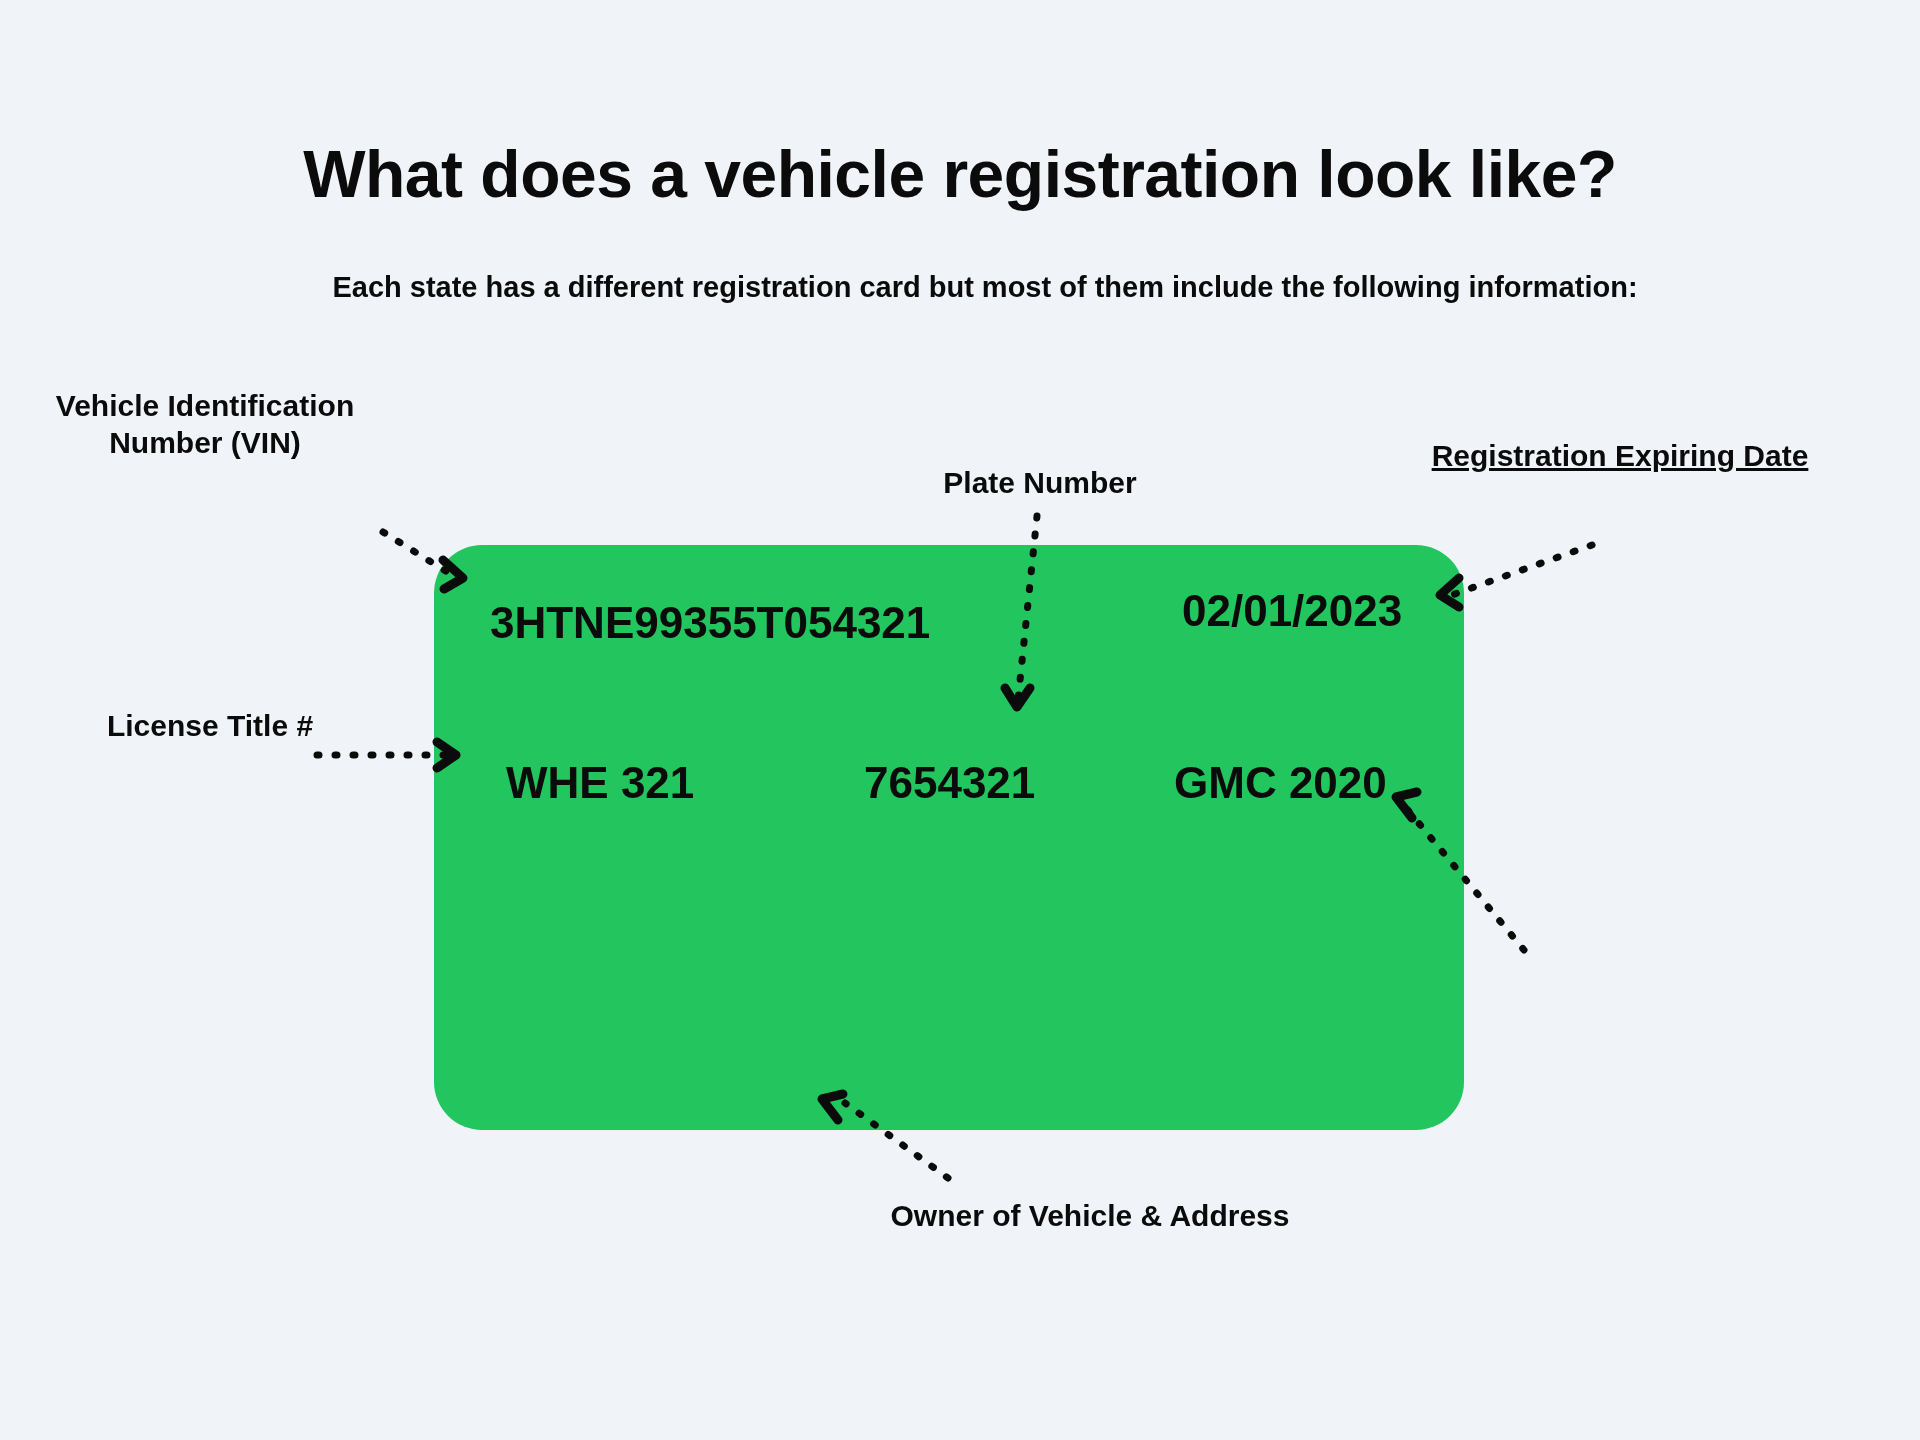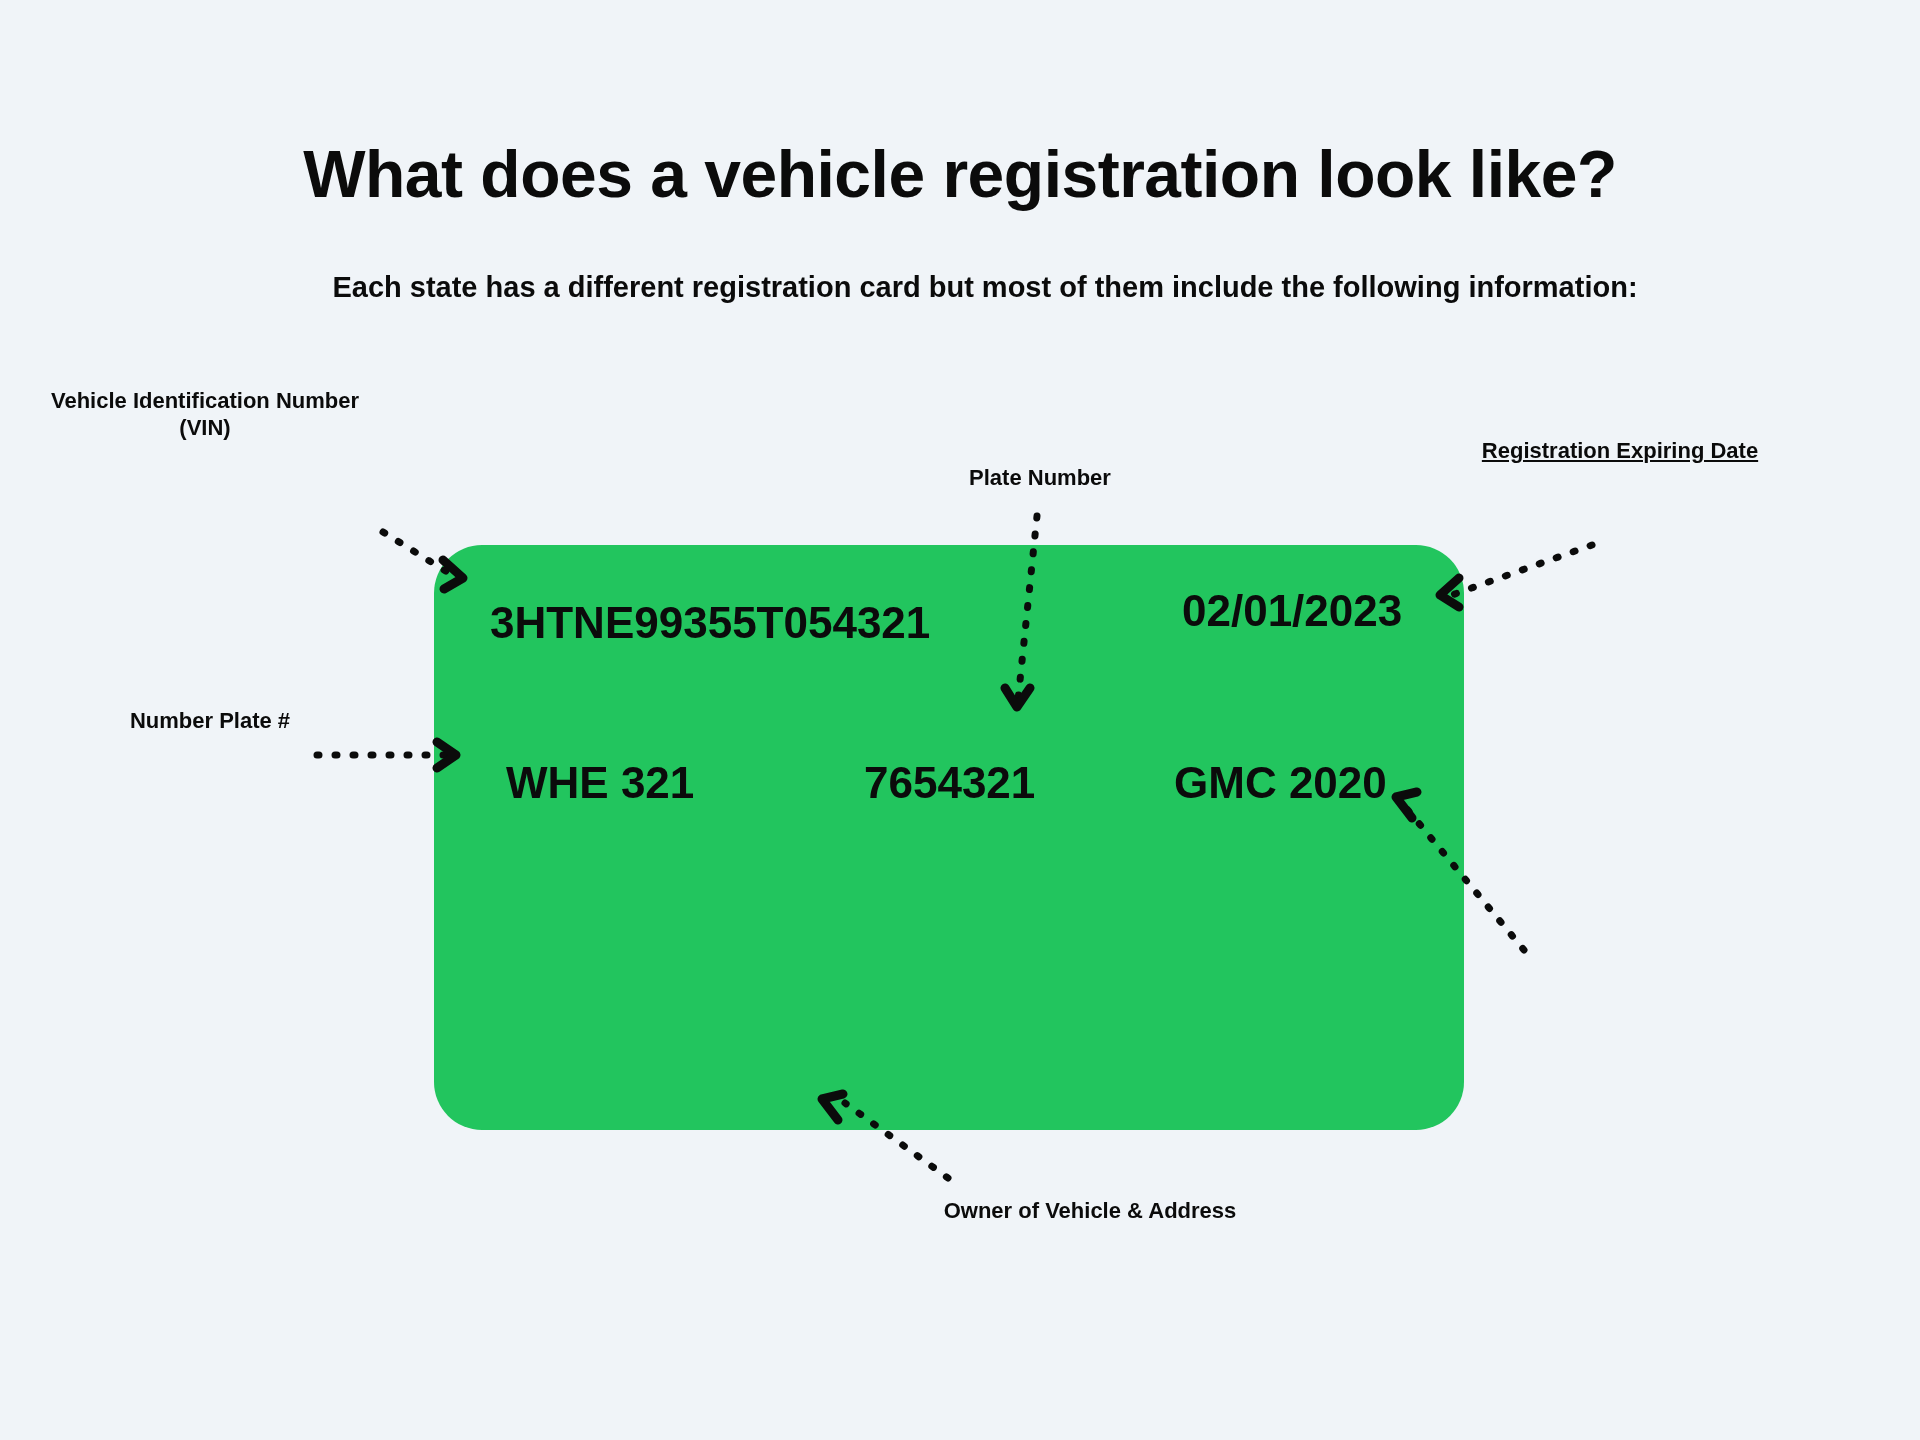--- a/index.html
+++ b/index.html
@@ -76,21 +76,21 @@
     font-weight: 700;
     font-size: 41px;
     line-height: 1.28;
     white-space: nowrap;
   }
 
   
   .callout {
     position: absolute;
     font-weight: 700;
-    font-size: 22px;
+    font-size: 30px;
     line-height: 1.22;
     text-align: center;
     color: #0B0B0B;
   }
   .cal-vin     { left: 30px;   top: 388px;  width: 350px; }
   .cal-plate   { left: 60px;   top: 708px;  width: 300px; }
   .cal-title   { left: 840px;  top: 465px;  width: 400px; }
   .cal-expiry  { left: 1385px; top: 438px;  width: 470px; text-decoration: underline; }
   .cal-make    { left: 1440px; top: 948px;  width: 415px; }
   .cal-owner   { left: 830px;  top: 1198px; width: 520px; }
@@ -109,21 +109,21 @@
 <body style="background: rgb(240, 244, 248);">
 
 <div id="stage">
 
   <div class="title" style="top:140px;">What does a vehicle registration look like?</div>
 
   <div class="subtitle" style="top:270px;padding-left:25px;">Each state has a different registration card but most of them include the following information:</div>
 
   <div class="callout cal-vin">Vehicle Identification Number (VIN)</div>
 
-  <div class="callout cal-plate">Number Plate #</div>
+  <div class="callout cal-plate">License Title #</div>
 
   <div class="callout cal-title">Plate Number</div>
 
   <div class="callout cal-expiry">Registration Expiring Date</div>
 
 
   <div class="callout cal-owner">Owner of Vehicle &amp; Address</div>
 
   <div class="card" style="background: #22c55e;">
 

